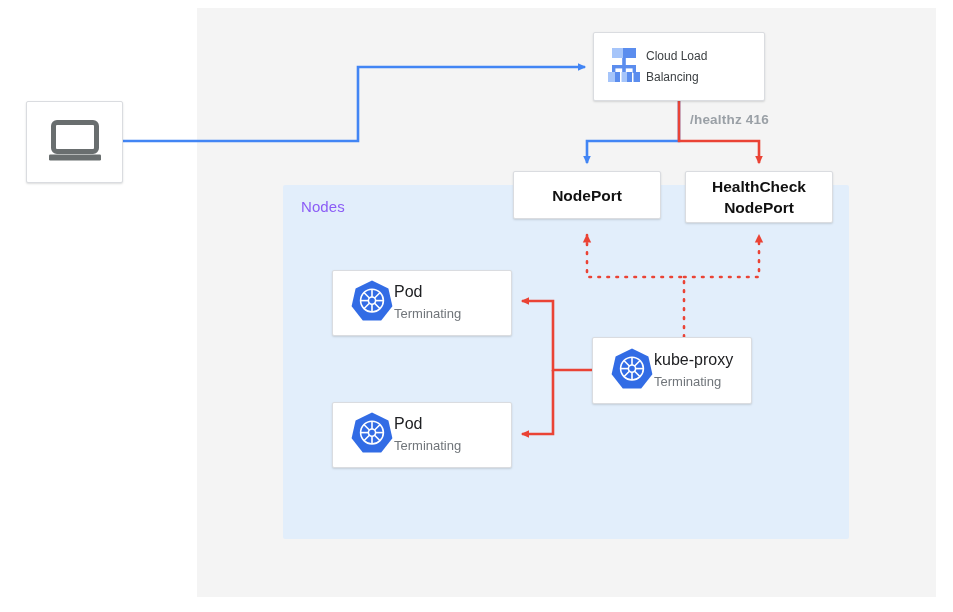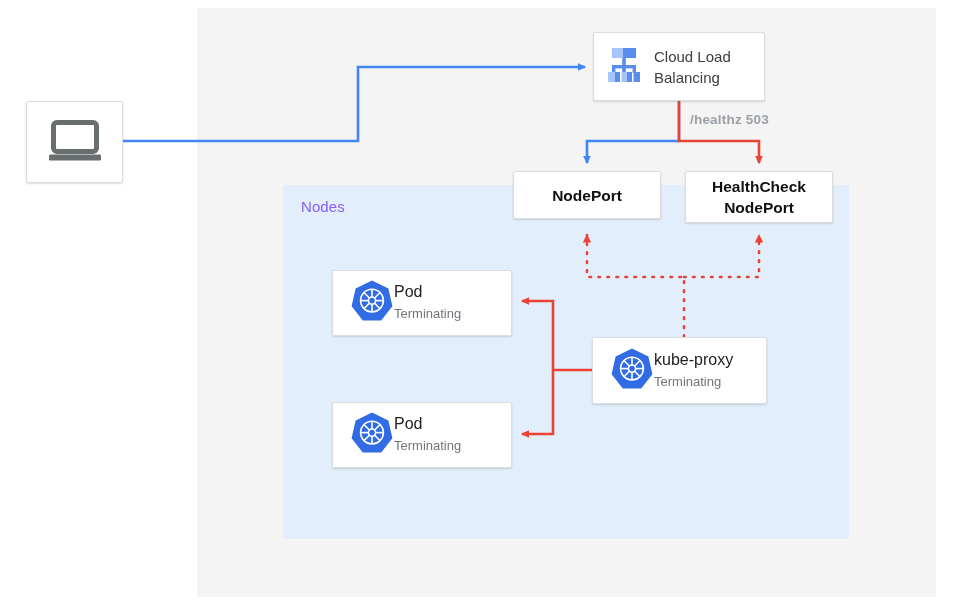--- a/index.html
+++ b/index.html
@@ -53,24 +53,24 @@
   }
 
   
   #clb-box {
     left: 593px; top: 32px;
     width: 172px; height: 69px;
     display: flex; align-items: center;
     padding-left: 10px;
   }
   #clb-box .lbl {
-    font-size: 15px;
+    font-size: 12px;
     color: #3c4043;
     line-height: 21px;
-    margin-left: 8px;
+    margin-left: 0;
   }
 
   
   .np-box {
     display: flex; align-items: center; justify-content: center;
     text-align: center;
   }
   .np-box .lbl {
     font-size: 15.5px;
     font-weight: bold;
@@ -84,21 +84,21 @@
   .entity {
     display: flex; align-items: center;
     padding-left: 17px;
   }
   .entity .txt { }
   .entity .title { font-size: 16px; color: #202124; line-height: 22px; }
   .entity .sub   { font-size: 13px; color: #70757a; line-height: 22px; }
 
   #pod1-box { left: 332px; top: 270px; width: 180px; height: 66px; }
   #pod2-box { left: 332px; top: 402px; width: 180px; height: 66px; }
-  #kubeproxy-box { left: 592px; top: 337px; width: 175px; height: 67px; }
+  #kubeproxy-box { left: 592px; top: 337px; width: 160px; height: 67px; }
 
   
   #healthz-label {
     left: 690px; top: 112px;
     font-size: 13.5px;
     font-weight: bold;
     color: #9aa0a6;
     letter-spacing: .2px;
   }
 
@@ -143,21 +143,21 @@
       <path d="M684,337 L684,277 L587,277 L587,235" fill="none" stroke="#ea4335" stroke-width="2.6" stroke-dasharray="1.6 7.4" stroke-linecap="round" marker-end="url(#arrow-red-dot)"></path>
       <path d="M684,277 L759,277 L759,235" fill="none" stroke="#ea4335" stroke-width="2.6" stroke-dasharray="1.6 7.4" stroke-linecap="round" marker-end="url(#arrow-red-dot)"></path>
     </g>
 
     <g>
       <path d="M592,370 L553,370 L553,301 L522,301" fill="none" stroke="#ea4335" stroke-width="2.6" marker-end="url(#arrow-red)"></path>
       <path d="M553,370 L553,434 L522,434" fill="none" stroke="#ea4335" stroke-width="2.6" marker-end="url(#arrow-red)"></path>
     </g>
   </svg>
 
-  <div class="abs" id="healthz-label">/healthz 503</div>
+  <div class="abs" id="healthz-label">/healthz 416</div>
 
   <div class="abs card" id="client-box">
     <span>
       <svg width="54" height="42" viewBox="0 0 54 42" xmlns="http://www.w3.org/2000/svg">
         <rect x="5.5" y="3.5" width="43" height="29" rx="3.5" fill="none" stroke="#696e6f" stroke-width="5"></rect>
         <rect x="1" y="35.5" width="52" height="6" rx="1.2" fill="#696e6f"></rect>
       </svg>
     </span>
   </div>
 

